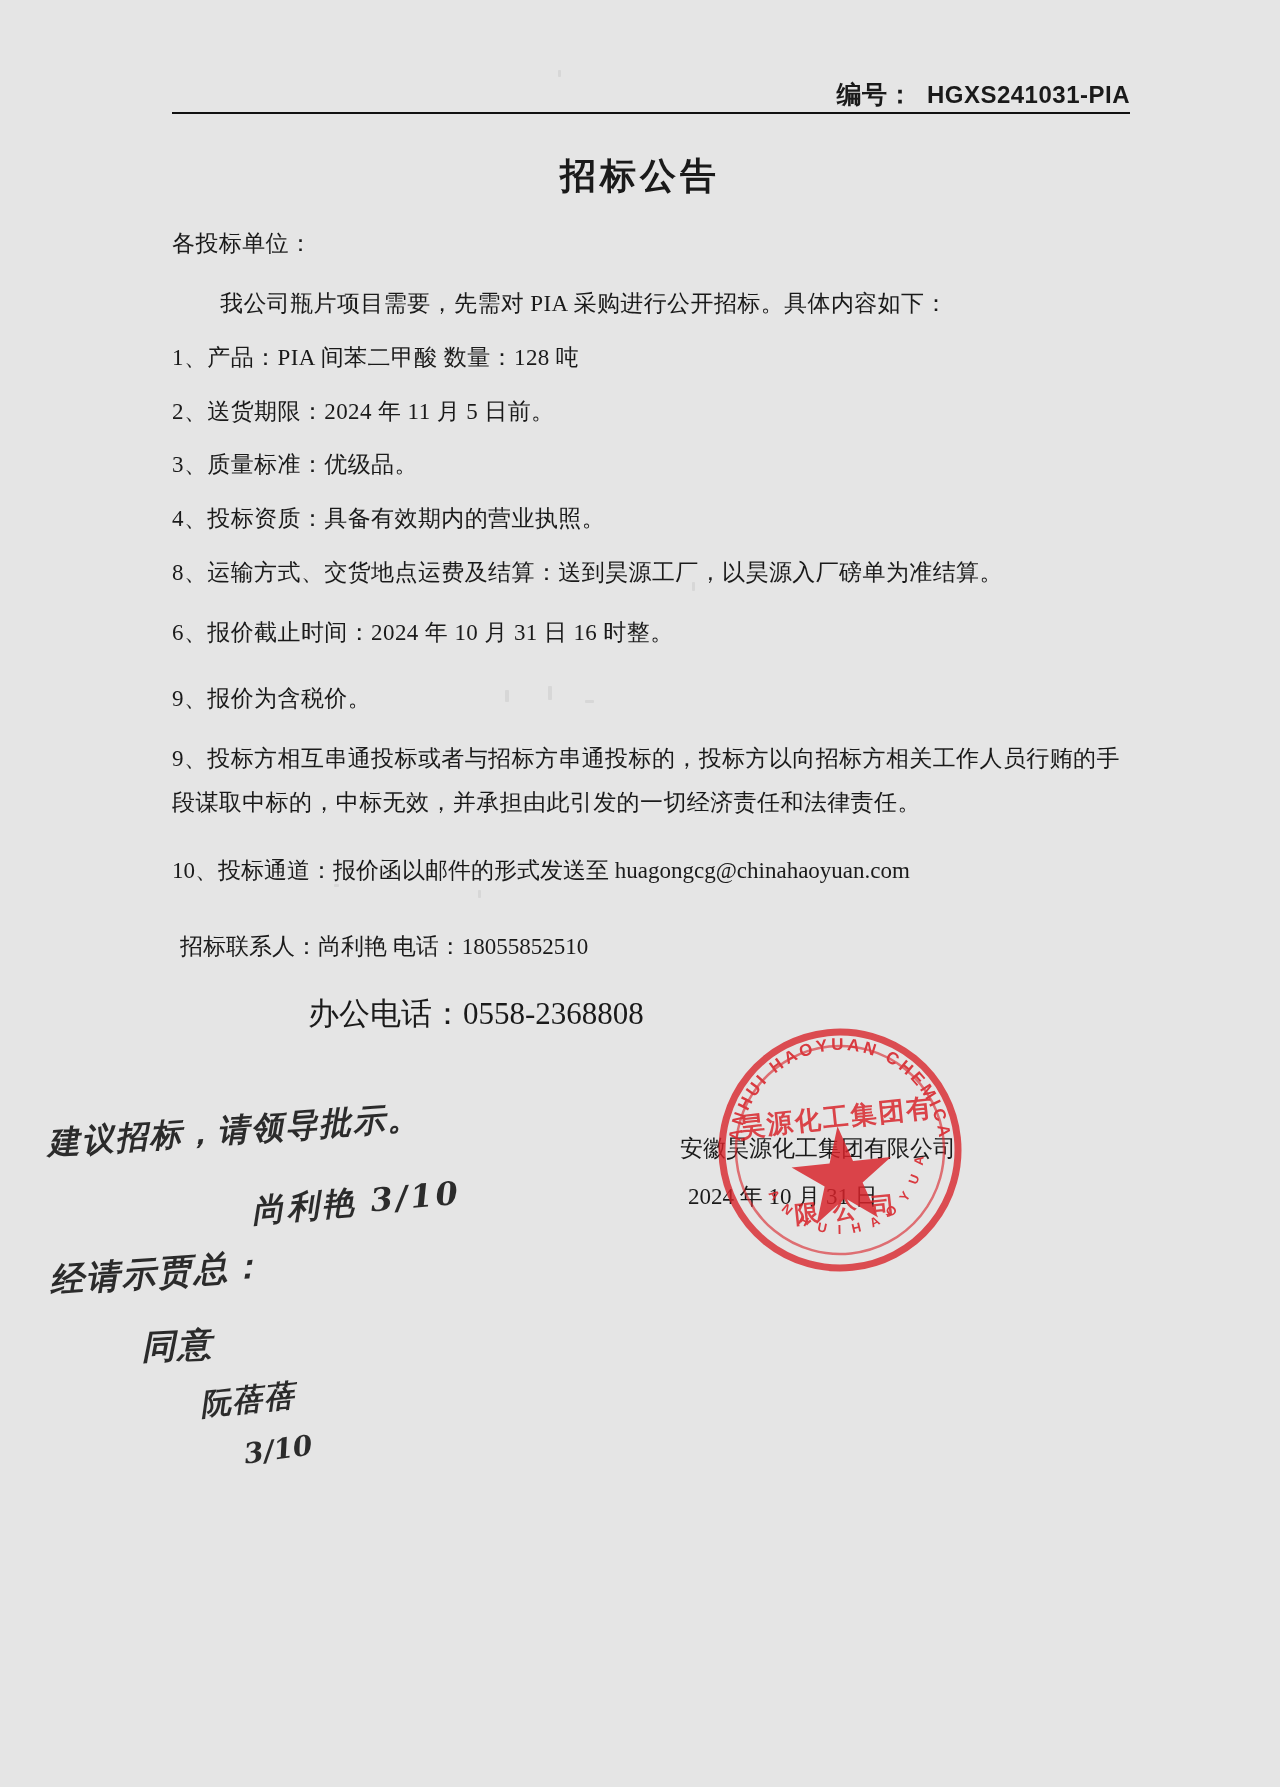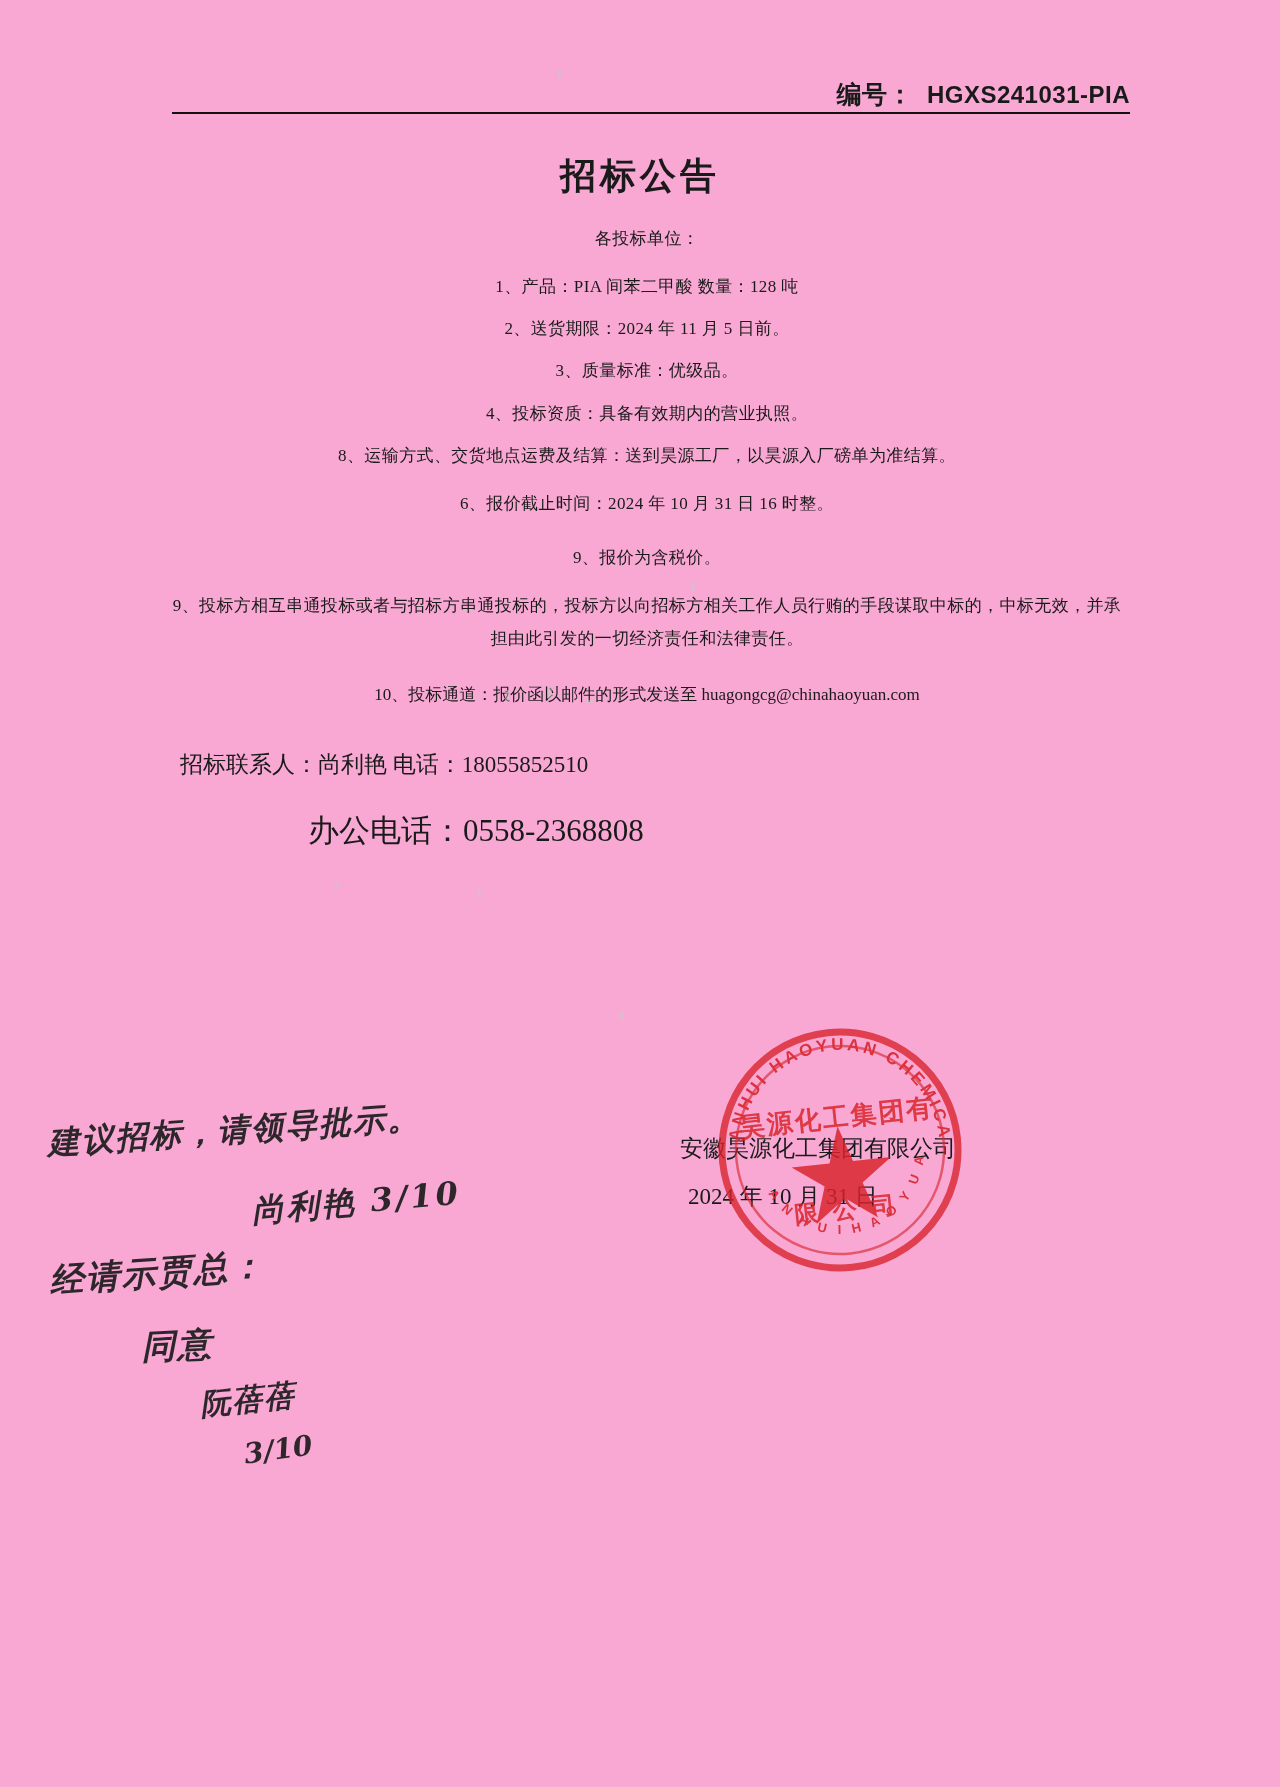--- a/index.html
+++ b/index.html
@@ -12,21 +12,21 @@
     height: 1787px;
     position: relative;
     font-family: "Liberation Serif", "DejaVu Serif", serif;
     color: #1a1a1a;
     overflow: hidden;
   }
 
   .page {
     position: absolute;
     inset: 0;
-    background: #f9a8d4;
+    background: #e5e5e5;
     text-decoration: underline;
   }
 
   
   .doc-number {
     position: absolute;
     top: 78px;
     right: 150px;
     font-size: 25px;
     font-weight: bold;
@@ -66,23 +66,22 @@
   .body-text {
     position: absolute;
     top: 222px;
     left: 172px;
     width: 950px;
     font-size: 23px;
     line-height: 1.95;
   }
   .p {
     margin: 0 0 9px 0;
-    font-size: 17px;
+    font-size: 23px;
     letter-spacing: 0.4px;
-    text-align: center;
   }
   .p.indent {
     text-indent: 48px;
   }
   .spacer-sm { height: 6px; }
   .spacer-md { height: 14px; }
 
   .email {
     font-family: "Liberation Serif", serif;
     letter-spacing: 0;
@@ -193,20 +192,21 @@
   <div class="doc-number">
     <span class="label">编号：</span><span class="value">HGXS241031-PIA</span>
   </div>
   <div class="header-rule"></div>
 
   <div class="doc-title">招标公告</div>
 
   <div class="body-text">
     <p class="p">各投标单位：</p>
     <div class="spacer-sm"></div>
+    <p class="p indent">我公司瓶片项目需要，先需对 PIA 采购进行公开招标。具体内容如下：</p>
     <p class="p">1、产品：PIA 间苯二甲酸  数量：128 吨</p>
     <p class="p">2、送货期限：2024 年 11 月 5 日前。</p>
     <p class="p">3、质量标准：优级品。</p>
     <p class="p">4、投标资质：具备有效期内的营业执照。</p>
     <p class="p">8、运输方式、交货地点运费及结算：送到昊源工厂，以昊源入厂磅单为准结算。</p>
     <div class="spacer-sm"></div>
     <p class="p">6、报价截止时间：2024 年 10 月 31 日 16 时整。</p>
     <div class="spacer-sm"></div>
     <div class="spacer-sm"></div>
     <p class="p">9、报价为含税价。</p>

